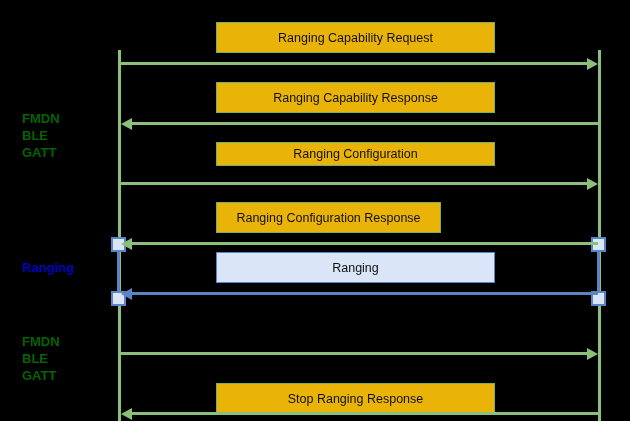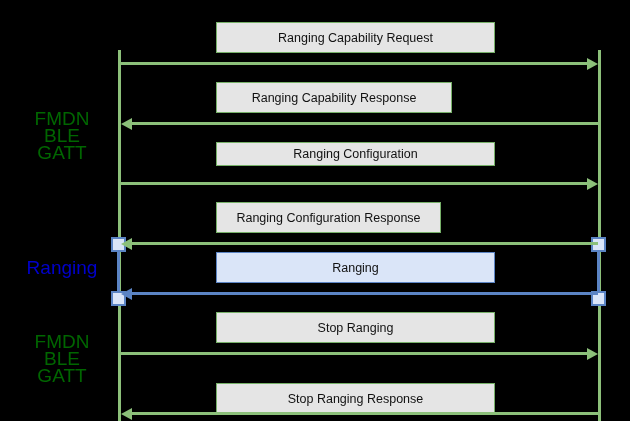--- a/index.html
+++ b/index.html
@@ -31,41 +31,40 @@
     box-sizing: border-box;
   }
   .act-link {
     position: absolute;
     width: 3px;
     background: #5b84c4;
   }
   
   .side-label {
     position: absolute;
-    text-align: center;
-    font-size: 19px;
-    font-weight: normal;
+    font-size: 13px;
+    font-weight: bold;
     line-height: 17px;
     white-space: pre-line;
   }
   .side-label.green { color: #006600; }
   .side-label.blue  { color: #0000cc; }
   
   .msg-box {
     position: absolute;
     box-sizing: border-box;
     display: flex;
     align-items: center;
     justify-content: center;
     font-size: 12.5px;
     color: #111111;
     text-align: center;
   }
   .msg-box.green {
-    background: #e5e5e5;
+    background: #eab308;
     border: 1px solid #76b068;
   }
   .msg-box.blue {
     background: #dae5f8;
     border: 1px solid #5b84c4;
   }
   
   .arrow-line {
     position: absolute;
     height: 3px;
@@ -101,25 +100,24 @@
 
   <div class="side-label green" id="side-label-0" style="left: 22px; top: 110px; width: 80px; color: rgb(0, 102, 0);">FMDN
 BLE
 GATT</div>
   <div class="side-label blue" id="side-label-1" style="left: 22px; top: 259px; width: 80px; color: rgb(0, 0, 204);">Ranging</div>
   <div class="side-label green" id="side-label-2" style="left: 22px; top: 333px; width: 80px; color: rgb(0, 102, 0);">FMDN
 BLE
 GATT</div>
 
   <div class="msg-box green" id="msg-box-0" style="left: 216px; top: 22px; width: 279px; height: 31px;">Ranging Capability Request</div>
-  <div class="msg-box green" id="msg-box-1" style="left: 216px; top: 82px; width: 236px; height: 31px;">Ranging Capability Response</div>
+  <div class="msg-box green" id="msg-box-1" style="left: 216px; top: 82px; width: 279px; height: 31px;">Ranging Capability Response</div>
   <div class="msg-box green" id="msg-box-2" style="left: 216px; top: 142px; width: 279px; height: 24px;">Ranging Configuration</div>
   <div class="msg-box green" id="msg-box-3" style="left: 216px; top: 202px; width: 225px; height: 31px;">Ranging Configuration Response</div>
   <div class="msg-box blue" id="msg-box-4" style="left: 216px; top: 252px; width: 279px; height: 31px;">Ranging</div>
-  <div class="msg-box green" id="msg-box-5" style="left: 216px; top: 312px; width: 279px; height: 31px;">Stop Ranging</div>
   <div class="msg-box green" id="msg-box-6" style="left: 216px; top: 383px; width: 279px; height: 31px;">Stop Ranging Response</div>
 
   <div class="arrow-line green" id="arrow-line-0" style="left: 121px; width: 466px; top: 62px;"></div>
   <div class="arrow-head green right" id="arrow-head-0" style="left: 587px; top: 57.5px;"></div>
 
   <div class="arrow-line green" id="arrow-line-1" style="left: 132px; width: 466px; top: 122px;"></div>
   <div class="arrow-head green left" id="arrow-head-1" style="left: 121px; top: 117.5px;"></div>
 
   <div class="arrow-line green" id="arrow-line-2" style="left: 121px; width: 466px; top: 182px;"></div>
   <div class="arrow-head green right" id="arrow-head-2" style="left: 587px; top: 177.5px;"></div>

